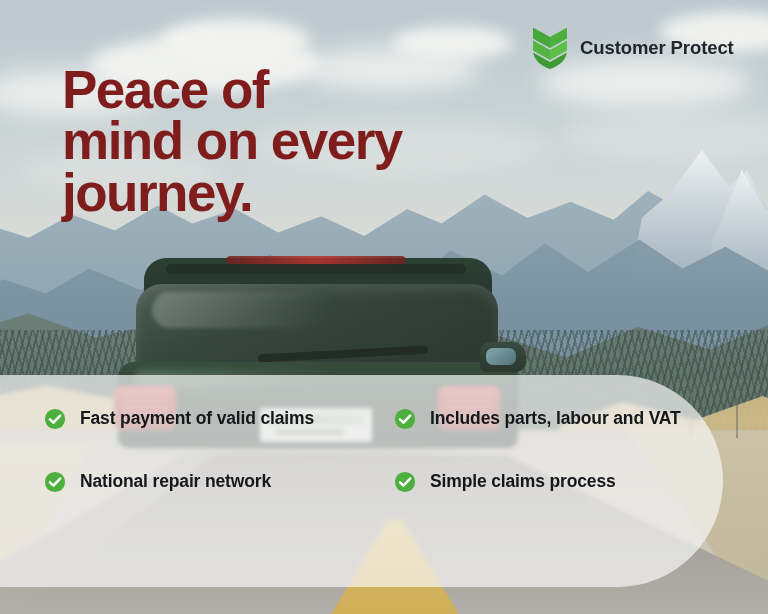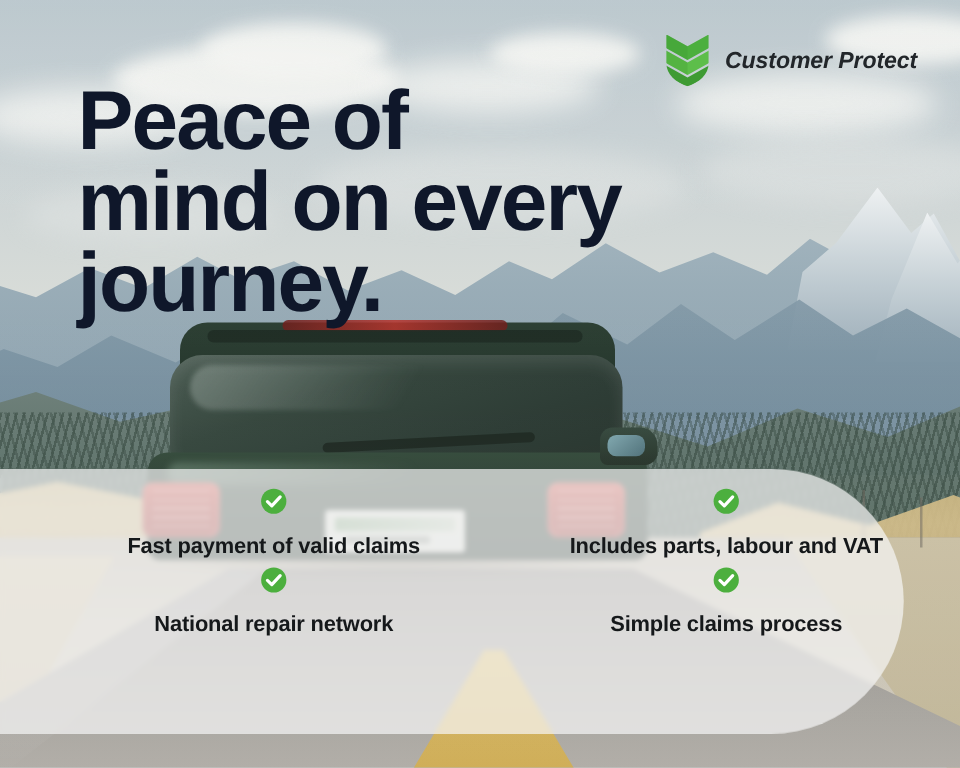--- a/index.html
+++ b/index.html
@@ -196,34 +196,34 @@
     background:linear-gradient(to bottom, rgba(255,255,255,.05) 0%, rgba(255,255,255,0) 35%, rgba(255,255,255,.06) 100%);
     pointer-events:none;
   }
 
   
   .logo {
     position:absolute; left:532px; top:26px;
     display:flex; align-items:center; gap:12px;
   }
   .logo-mark { width:36px; height:44px; display:block; flex:0 0 auto; }
-  .logo-text { line-height:1;font-style:italic; }
+  .logo-text { line-height:1; }
   .logo-title {
     font-size:18.5px; font-weight:bold; color:#22262a;
     letter-spacing:-.1px; white-space:nowrap;
   }
   .logo-sub {
     font-size:16px; color:#3b4247; margin-top:4px; white-space:nowrap;
   }
 
   
   .headline {
     position:absolute; left:62px; top:64px;
-    color:#0f172a;
-    font-size:67px;
+    color:#7f1d1d;
+    font-size:53px;
     font-weight:bold;
     line-height:.97;
     letter-spacing:-1.5px;
     white-space:pre;
   }
 
   
   .panel {
     position:absolute; left:0; top:375px;
     width:723px; height:212px;
@@ -233,21 +233,21 @@
   }
   .features {
     position:absolute; left:0; top:375px; width:768px; height:212px;
     display:grid;
     grid-template-columns:350px 1fr;
     grid-template-rows:repeat(3,1fr);
     align-items:center;
     padding:12px 0 10px 44px;
   }
   .feature {
-    display:flex; align-items:center; gap:14px;flex-direction:column;
+    display:flex; align-items:center; gap:14px;
   }
   .check {
     width:22px; height:22px; flex:0 0 auto; display:block;
   }
   .feature-label {
     font-size:17.5px;
     font-weight:bold;
     color:#15181a;
     letter-spacing:-.15px;
     white-space:nowrap;

